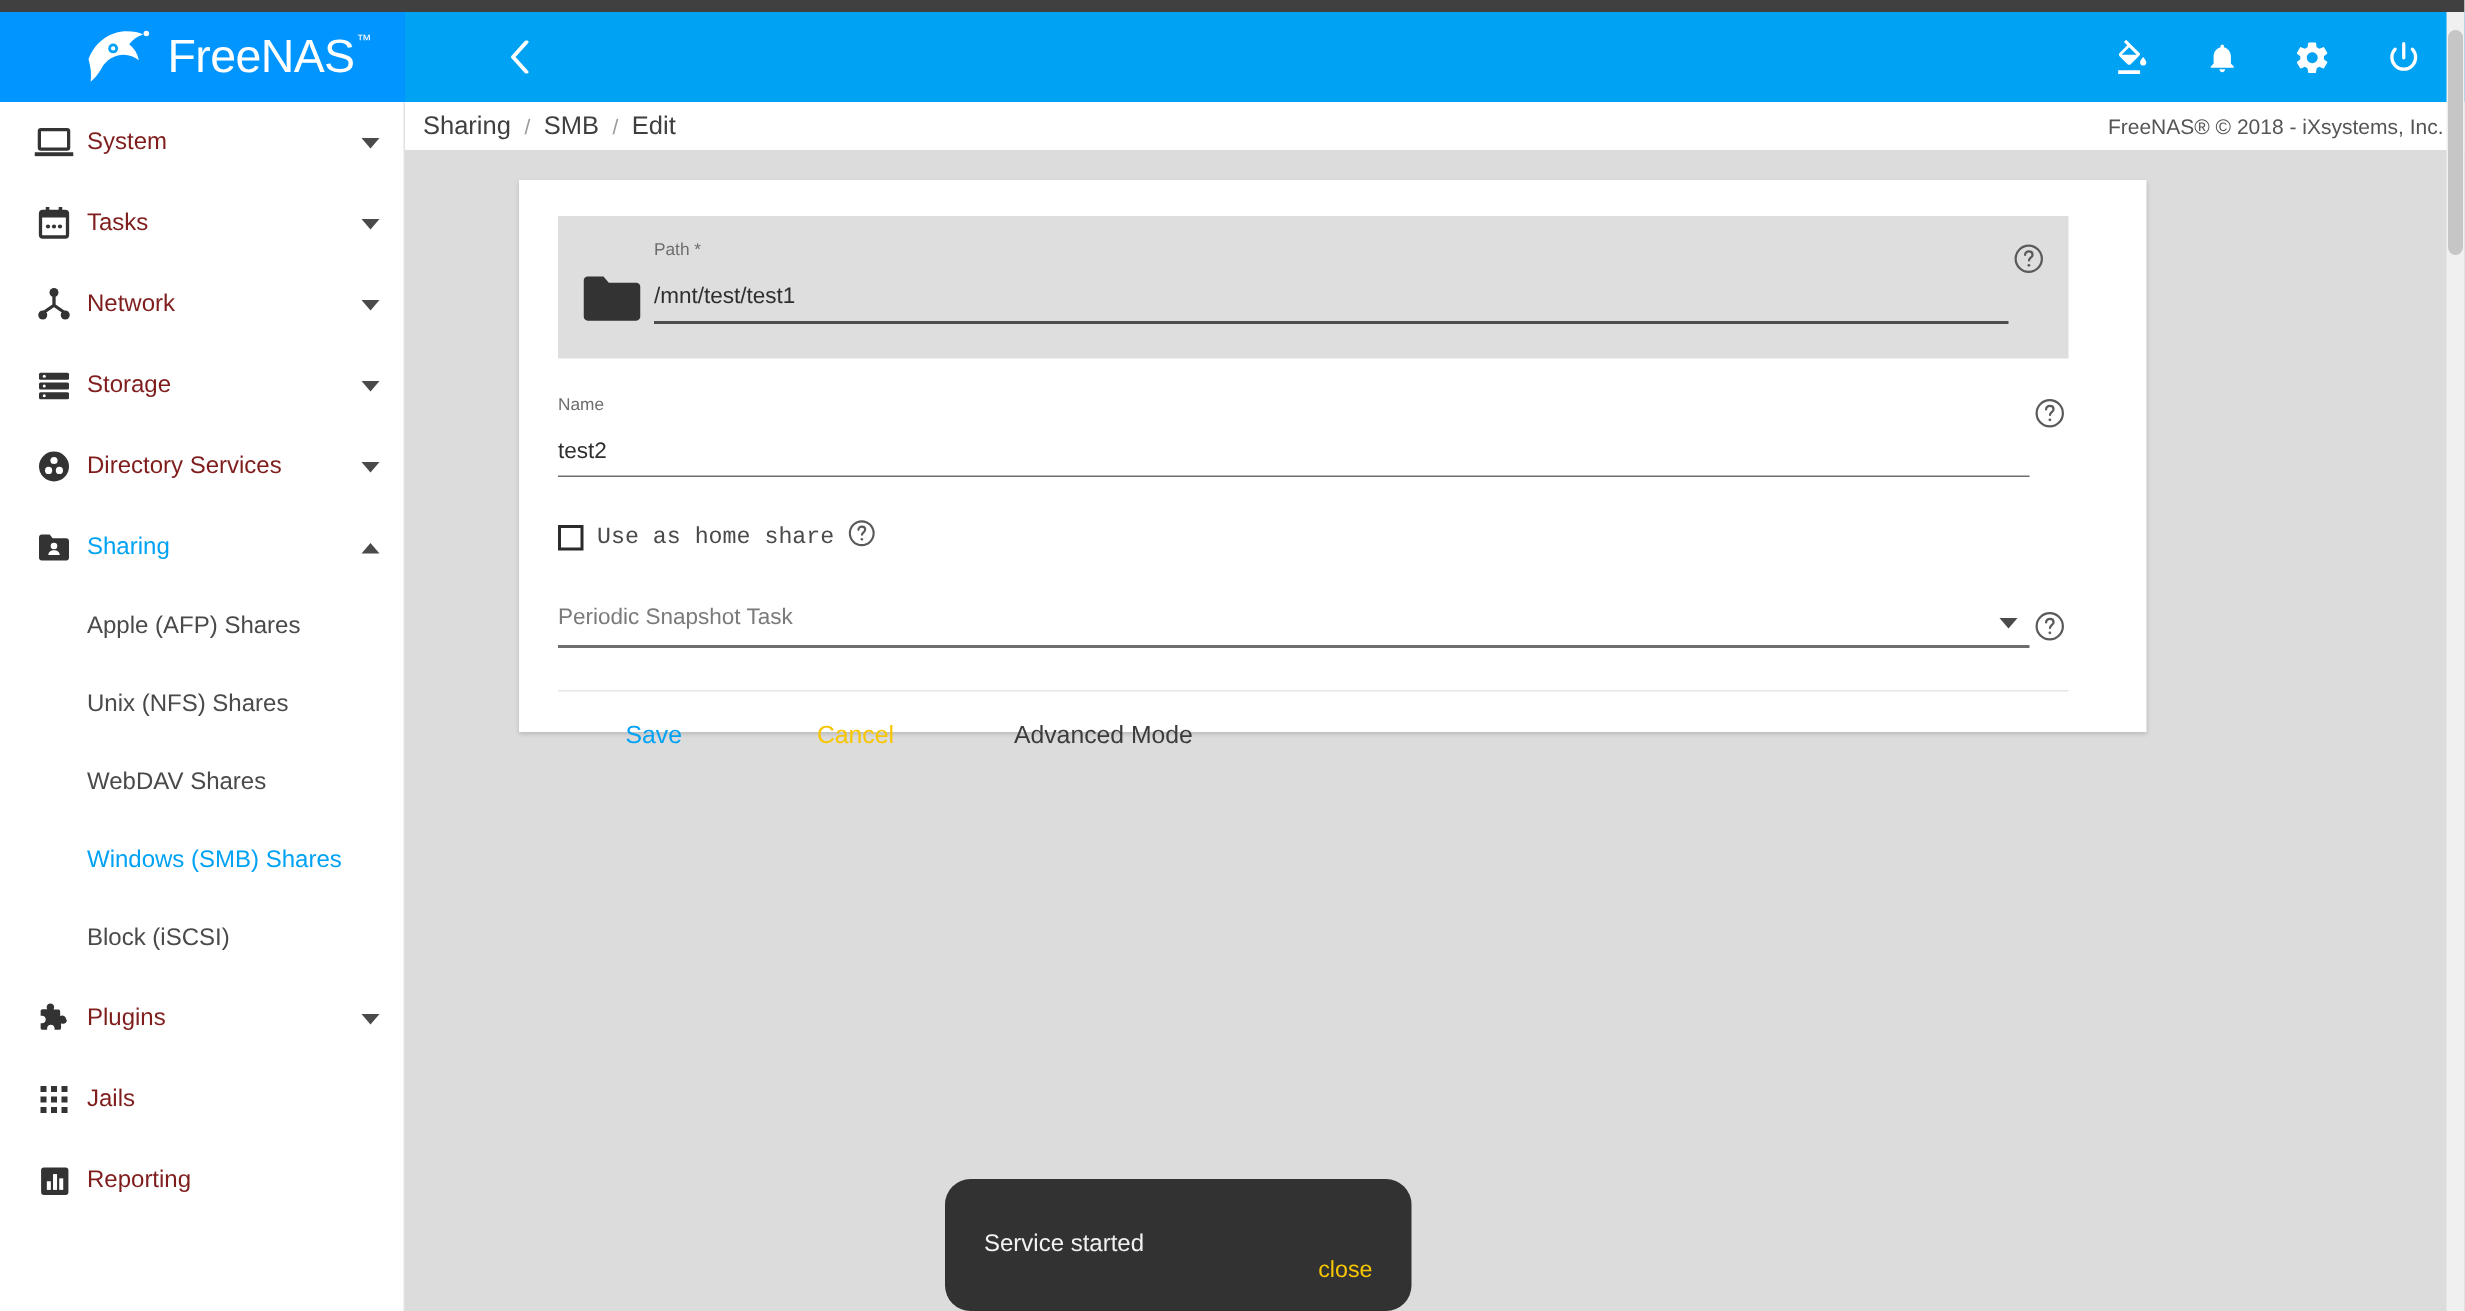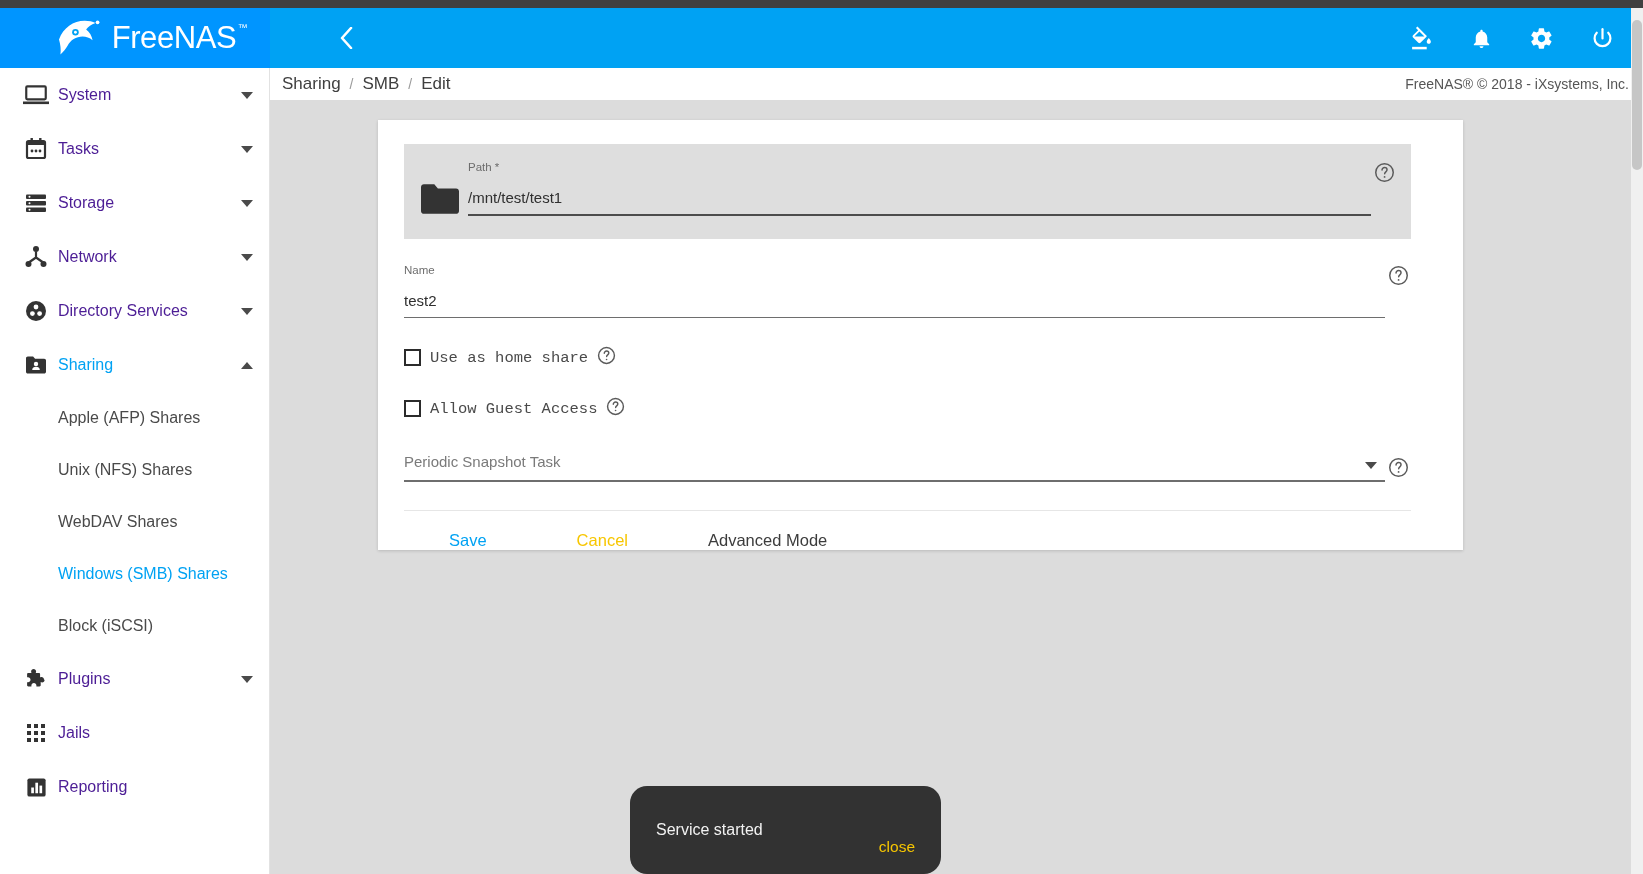--- a/index.html
+++ b/index.html
@@ -46,38 +46,38 @@
   .crumb-sep { color:#9a9a9a; font-size:14px; }
   .copyright { margin-left:auto; font-size:14px; color:#555; }
 
   
   .sidebar {
     position:absolute; top:68px; left:0; width:270px; height:806px;
     background:#fff; overflow:hidden; border-right:1px solid #e2e2e2;
   }
   .nav-item {
     display:flex; align-items:center; height:54px; padding:0 16px 0 14px; cursor:pointer;
-    color:#4c1d95; font-size:16px;
+    color:#7f1d1d; font-size:16px;
   }
   .nav-item.active { color:#00a2f3; }
   .nav-ico { width:44px; flex:none; display:flex; align-items:center; justify-content:center; }
   .nav-label { flex:1; }
   .caret { width:0;height:0; border-left:6px solid transparent; border-right:6px solid transparent; border-top:7px solid #4a4a4a; }
   .caret.up { border-top:none; border-bottom:7px solid #4a4a4a; }
   .nav-item.active .caret.up { border-bottom-color:#4a4a4a; }
   .sub-item {
     display:flex; align-items:center; height:52px; padding-left:58px;
     font-size:16px; color:#4a4a4a; cursor:pointer;
   }
   .sub-item.active { color:#00a2f3; }
 
   
   .content { position:absolute; top:100px; left:270px; width:1373px; height:774px; background:#dcdcdc; overflow:hidden; }
   .card {
-    position:absolute; top:20px; left:108px; width:1085px; height:430px;
+    position:absolute; top:20px; left:76px; width:1085px; height:368px;
     background:#fff; box-shadow:0 1px 3px rgba(0,0,0,.16);
   }
   .card-body { padding:24px 52px 0 26px; }
 
   .path-row {
     background:#dedede; height:95px; display:flex; align-items:flex-start; padding:18px 14px 0 8px; position:relative;
   }
   .folder-ico { width:56px; flex:none; display:flex; align-items:center; justify-content:center; padding-top:22px; }
   .path-field { flex:1; position:relative; }
   .fld-label { font-size:11.5px; color:#6d6d6d; line-height:1; margin-bottom:16px; }
@@ -214,42 +214,42 @@
             <circle cx="16" cy="14" r="1.4"></circle>
           </svg>
       </span>
       <span class="nav-label">Tasks</span>
       <span class="caret"></span>
     </div>
 
     <div class="nav-item">
       <span class="nav-ico">
         <svg width="24" height="24" viewBox="0 0 24 24" fill="#333">
+            <circle cx="12" cy="4" r="3"></circle>
+            <circle cx="4.5" cy="19" r="3"></circle>
+            <circle cx="19.5" cy="19" r="3"></circle>
+            <path d="M12 6.5v6M12 12.5 5.5 17M12 12.5 18.5 17" stroke="#333" stroke-width="2.2" fill="none"></path>
+          </svg>
+      </span>
+      <span class="nav-label">Network</span>
+      <span class="caret"></span>
+    </div>
+
+    <div class="nav-item">
+      <span class="nav-ico">
+        <svg width="24" height="24" viewBox="0 0 24 24" fill="#333">
             <rect x="2" y="3.5" width="20" height="4.6" rx="1"></rect>
             <rect x="2" y="10" width="20" height="4.6" rx="1"></rect>
             <rect x="2" y="16.5" width="20" height="4.6" rx="1"></rect>
             <circle cx="5.5" cy="5.8" r="1" fill="#fff"></circle>
             <circle cx="5.5" cy="12.3" r="1" fill="#fff"></circle>
             <circle cx="5.5" cy="18.8" r="1" fill="#fff"></circle>
           </svg>
       </span>
       <span class="nav-label">Storage</span>
-      <span class="caret"></span>
-    </div>
-
-    <div class="nav-item">
-      <span class="nav-ico">
-        <svg width="24" height="24" viewBox="0 0 24 24" fill="#333">
-            <circle cx="12" cy="4" r="3"></circle>
-            <circle cx="4.5" cy="19" r="3"></circle>
-            <circle cx="19.5" cy="19" r="3"></circle>
-            <path d="M12 6.5v6M12 12.5 5.5 17M12 12.5 18.5 17" stroke="#333" stroke-width="2.2" fill="none"></path>
-          </svg>
-      </span>
-      <span class="nav-label">Network</span>
       <span class="caret"></span>
     </div>
 
     <div class="nav-item">
       <span class="nav-ico">
         <svg width="24" height="24" viewBox="0 0 24 24" fill="#333">
             <circle cx="12" cy="12" r="10"></circle>
             <circle cx="12" cy="8" r="2.4" fill="#fff"></circle>
             <circle cx="8.4" cy="14.6" r="2.4" fill="#fff"></circle>
             <circle cx="15.6" cy="14.6" r="2.4" fill="#fff"></circle>
@@ -372,31 +372,20 @@
           <span class="cbox-label">Use as home share</span>
           <span>
             <svg width="19" height="19" viewBox="0 0 24 24" fill="none" stroke="#5a5a5a" stroke-width="1.8">
               <circle cx="12" cy="12" r="10"></circle>
               <path d="M9.2 9.1c0-1.6 1.3-2.7 2.9-2.7 1.6 0 2.8 1 2.8 2.5 0 2.3-2.7 2.3-2.7 4.4" stroke-linecap="round"></path>
               <circle cx="12.1" cy="17" r="1.05" fill="#5a5a5a" stroke="none"></circle>
             </svg>
           </span>
         </div>
 
-        <div class="check-row">
-          <span class="cbox"></span>
-          <span class="cbox-label">Allow Guest Access</span>
-          <span>
-            <svg width="19" height="19" viewBox="0 0 24 24" fill="none" stroke="#5a5a5a" stroke-width="1.8">
-              <circle cx="12" cy="12" r="10"></circle>
-              <path d="M9.2 9.1c0-1.6 1.3-2.7 2.9-2.7 1.6 0 2.8 1 2.8 2.5 0 2.3-2.7 2.3-2.7 4.4" stroke-linecap="round"></path>
-              <circle cx="12.1" cy="17" r="1.05" fill="#5a5a5a" stroke="none"></circle>
-            </svg>
-          </span>
-        </div>
 
         <div class="select-row">
           <div class="select-field">
             <div class="sel-value">Periodic Snapshot Task</div>
             <div class="underline thin"></div>
             <span class="sel-caret"></span>
           </div>
           <span class="helpq">
             <svg width="21" height="21" viewBox="0 0 24 24" fill="none" stroke="#5a5a5a" stroke-width="1.7">
               <circle cx="12" cy="12" r="10"></circle>

